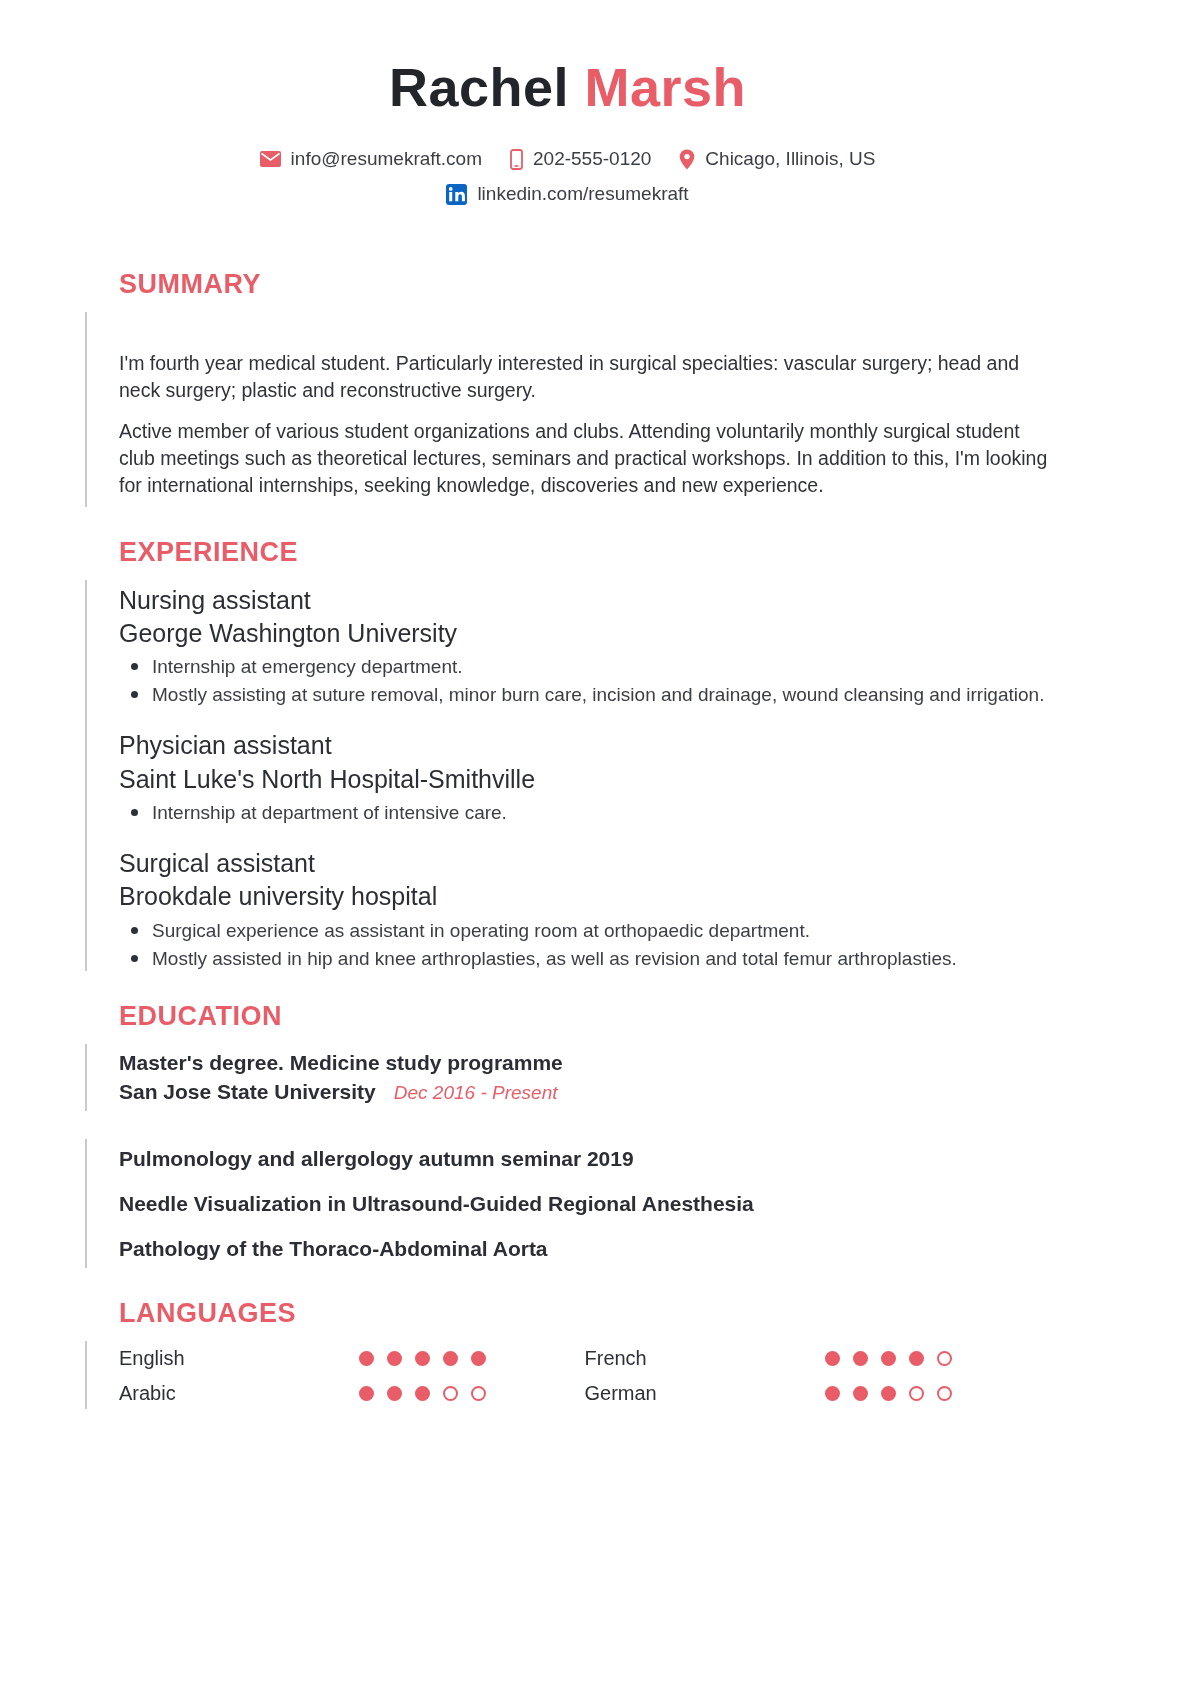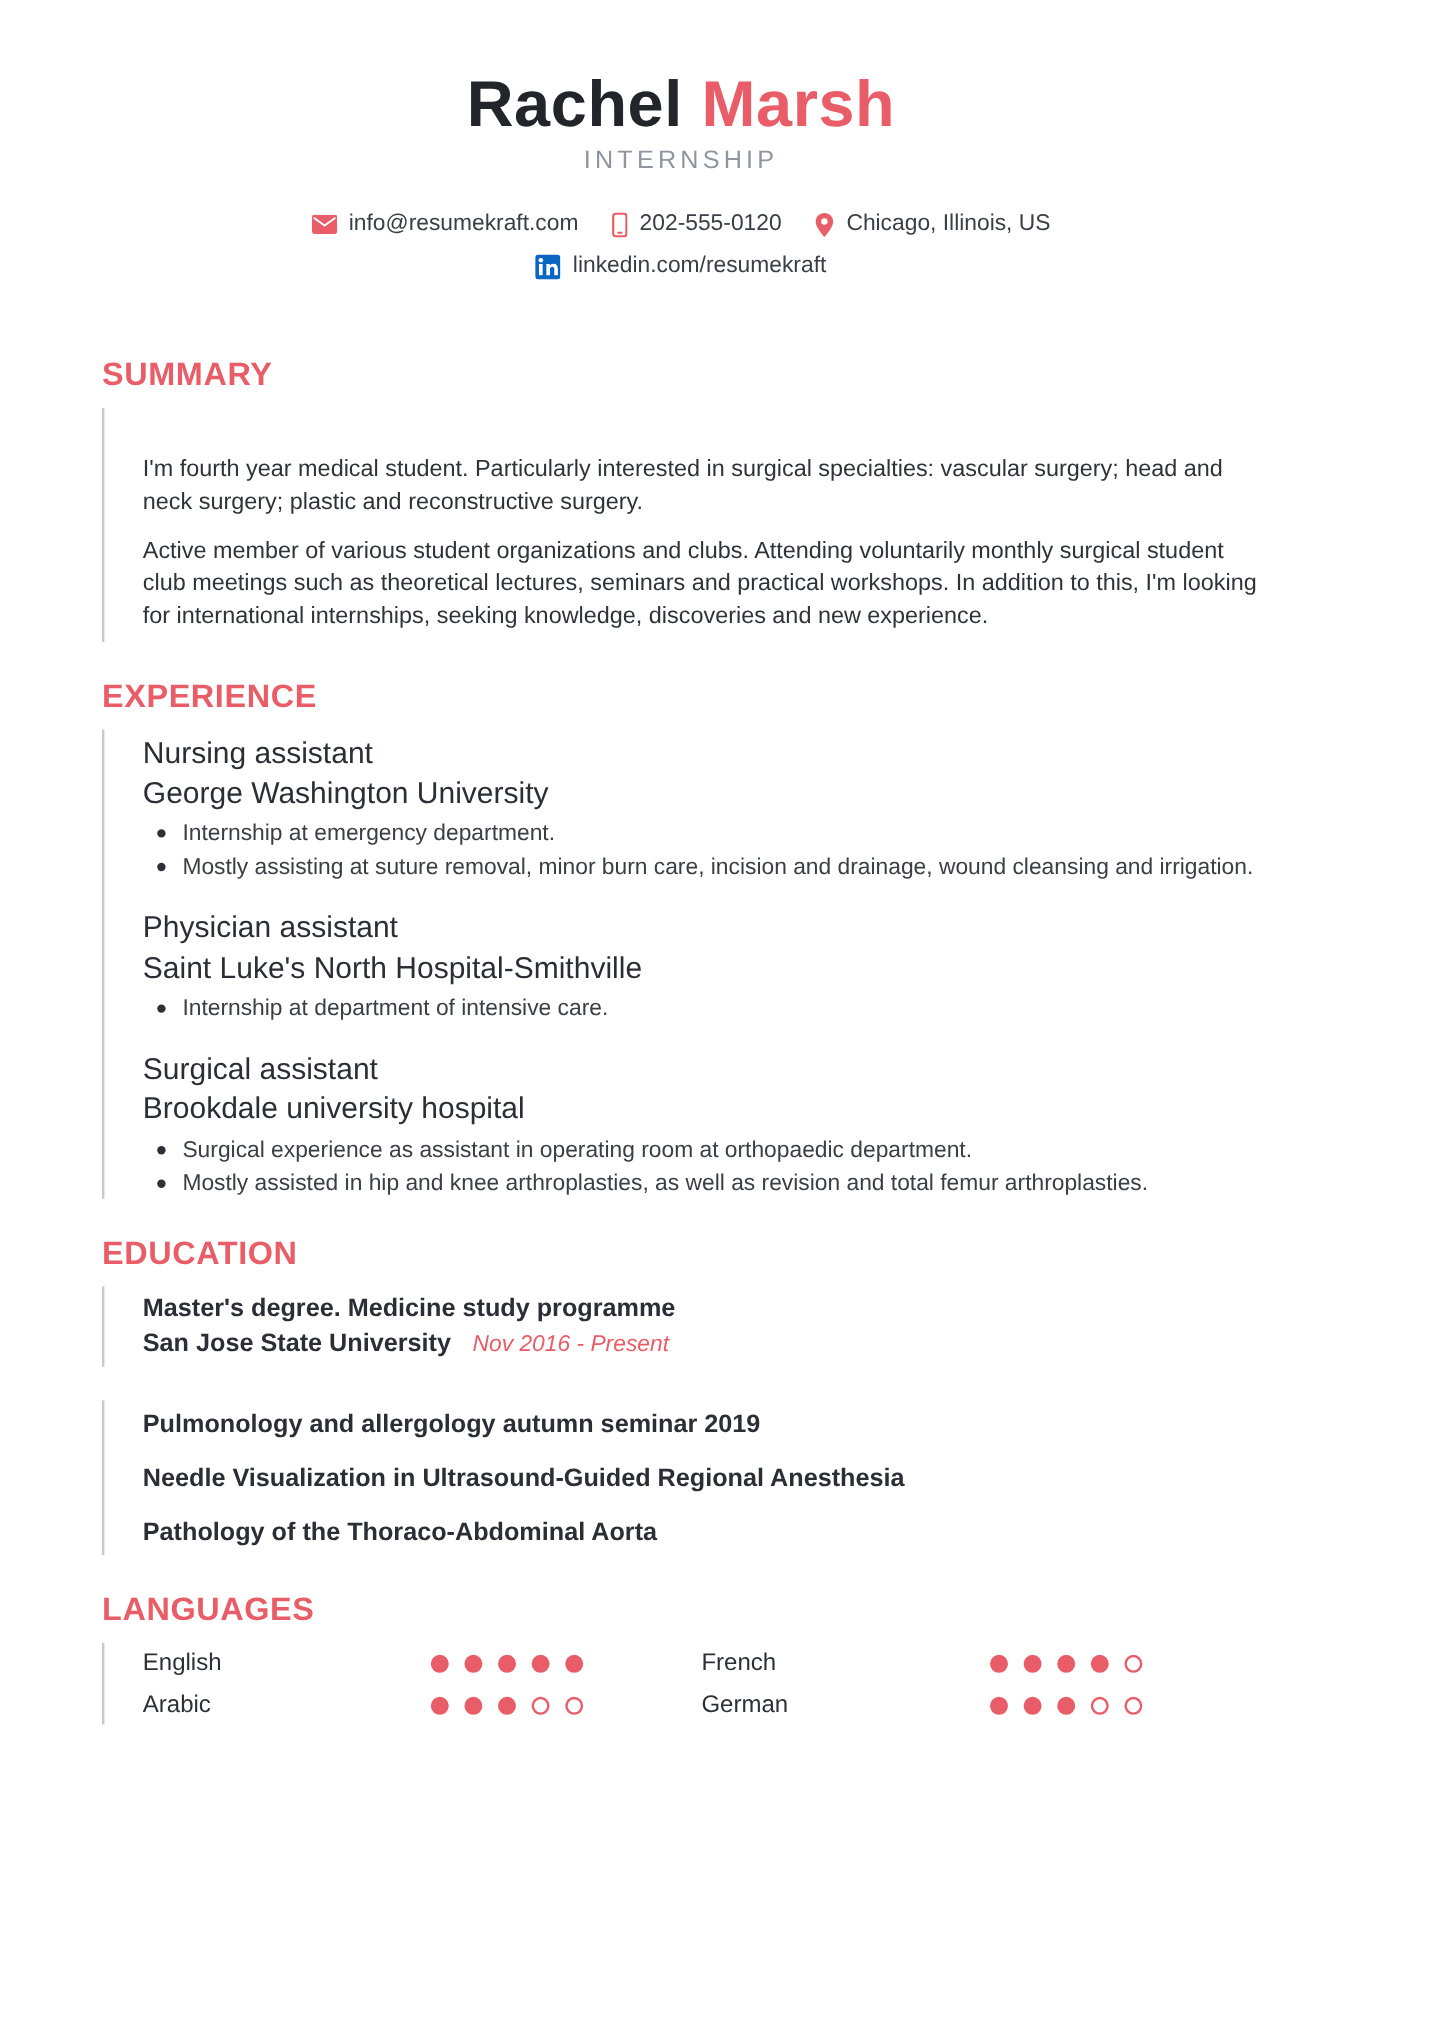--- a/index.html
+++ b/index.html
@@ -22,21 +22,21 @@
   .name .last{color:var(--accent);}
   .role-title{font-size:21px;color:var(--muted-gray);letter-spacing:3.5px;margin-top:4px;font-weight:400;}
   .contact-row{display:flex;justify-content:center;align-items:flex-end;gap:28px;margin-top:30px;font-size:19px;color:var(--body-text);}
   .contact-row.second{margin-top:13px;}
   .contact-item{display:flex;align-items:center;gap:10px;}
   .cicon{display:inline-flex;align-items:center;color:var(--accent);}
   .cicon.linkedin{color:var(--linkedin-blue);}
 
   
   .section{margin-bottom:28px;}
-  .section-heading{color:var(--accent);font-size:27px;font-weight:600;letter-spacing:.5px;margin-bottom:10px;line-height:1.3;}
+  .section-heading{color:var(--accent);font-size:27px;font-weight:600;letter-spacing:.5px;margin-bottom:10px;line-height:1.3;margin-left:34px;}
   .section-body{border-left:2px solid var(--rule-gray);padding-left:32px;}
 
   
   .summary .section-body{padding-top:38px;padding-bottom:8px;}
   .summary p{font-size:19.5px;line-height:1.38;color:#2f3339;margin-bottom:14px;}
   .summary p:last-child{margin-bottom:0;}
 
   
   .experience .section-body{padding-top:4px;}
   .job{margin-bottom:22px;}
@@ -70,21 +70,20 @@
 </head>
 <body>
 
 <div class="page">
 
   <div class="header">
     <div class="name">
       <span>Rachel</span>
       <span class="last">Marsh</span>
     </div>
-    <div class="role-title">INTERNSHIP</div>
 
     <div class="contact-row">
       <div class="contact-item">
         <span class="cicon">
           <svg width="21" height="16" viewBox="0 0 21 16">
               <rect width="21" height="16" rx="2" fill="currentColor"></rect>
               <path d="M1.5 2.5 L10.5 9 L19.5 2.5" fill="none" stroke="#fff" stroke-width="1.6"></path>
             </svg>
         </span>
         <span>info@resumekraft.com</span>
@@ -164,21 +163,21 @@
 
     </div>
   </div>
 
   <div class="section education">
     <div class="section-heading">EDUCATION</div>
     <div class="section-body">
       <div class="degree">Master's degree. Medicine study programme</div>
       <div class="edu-line">
         <span class="school">San Jose State University</span>
-        <span class="dates">Nov 2016 - Present</span>
+        <span class="dates">Dec 2016 - Present</span>
       </div>
     </div>
   </div>
 
   <div class="section conferences">
     <div class="section-body">
       <div class="conf-item">Pulmonology and allergology autumn seminar 2019</div>
       <div class="conf-item">Needle Visualization in Ultrasound-Guided Regional Anesthesia</div>
       <div class="conf-item">Pathology of the Thoraco-Abdominal Aorta</div>
     </div>

